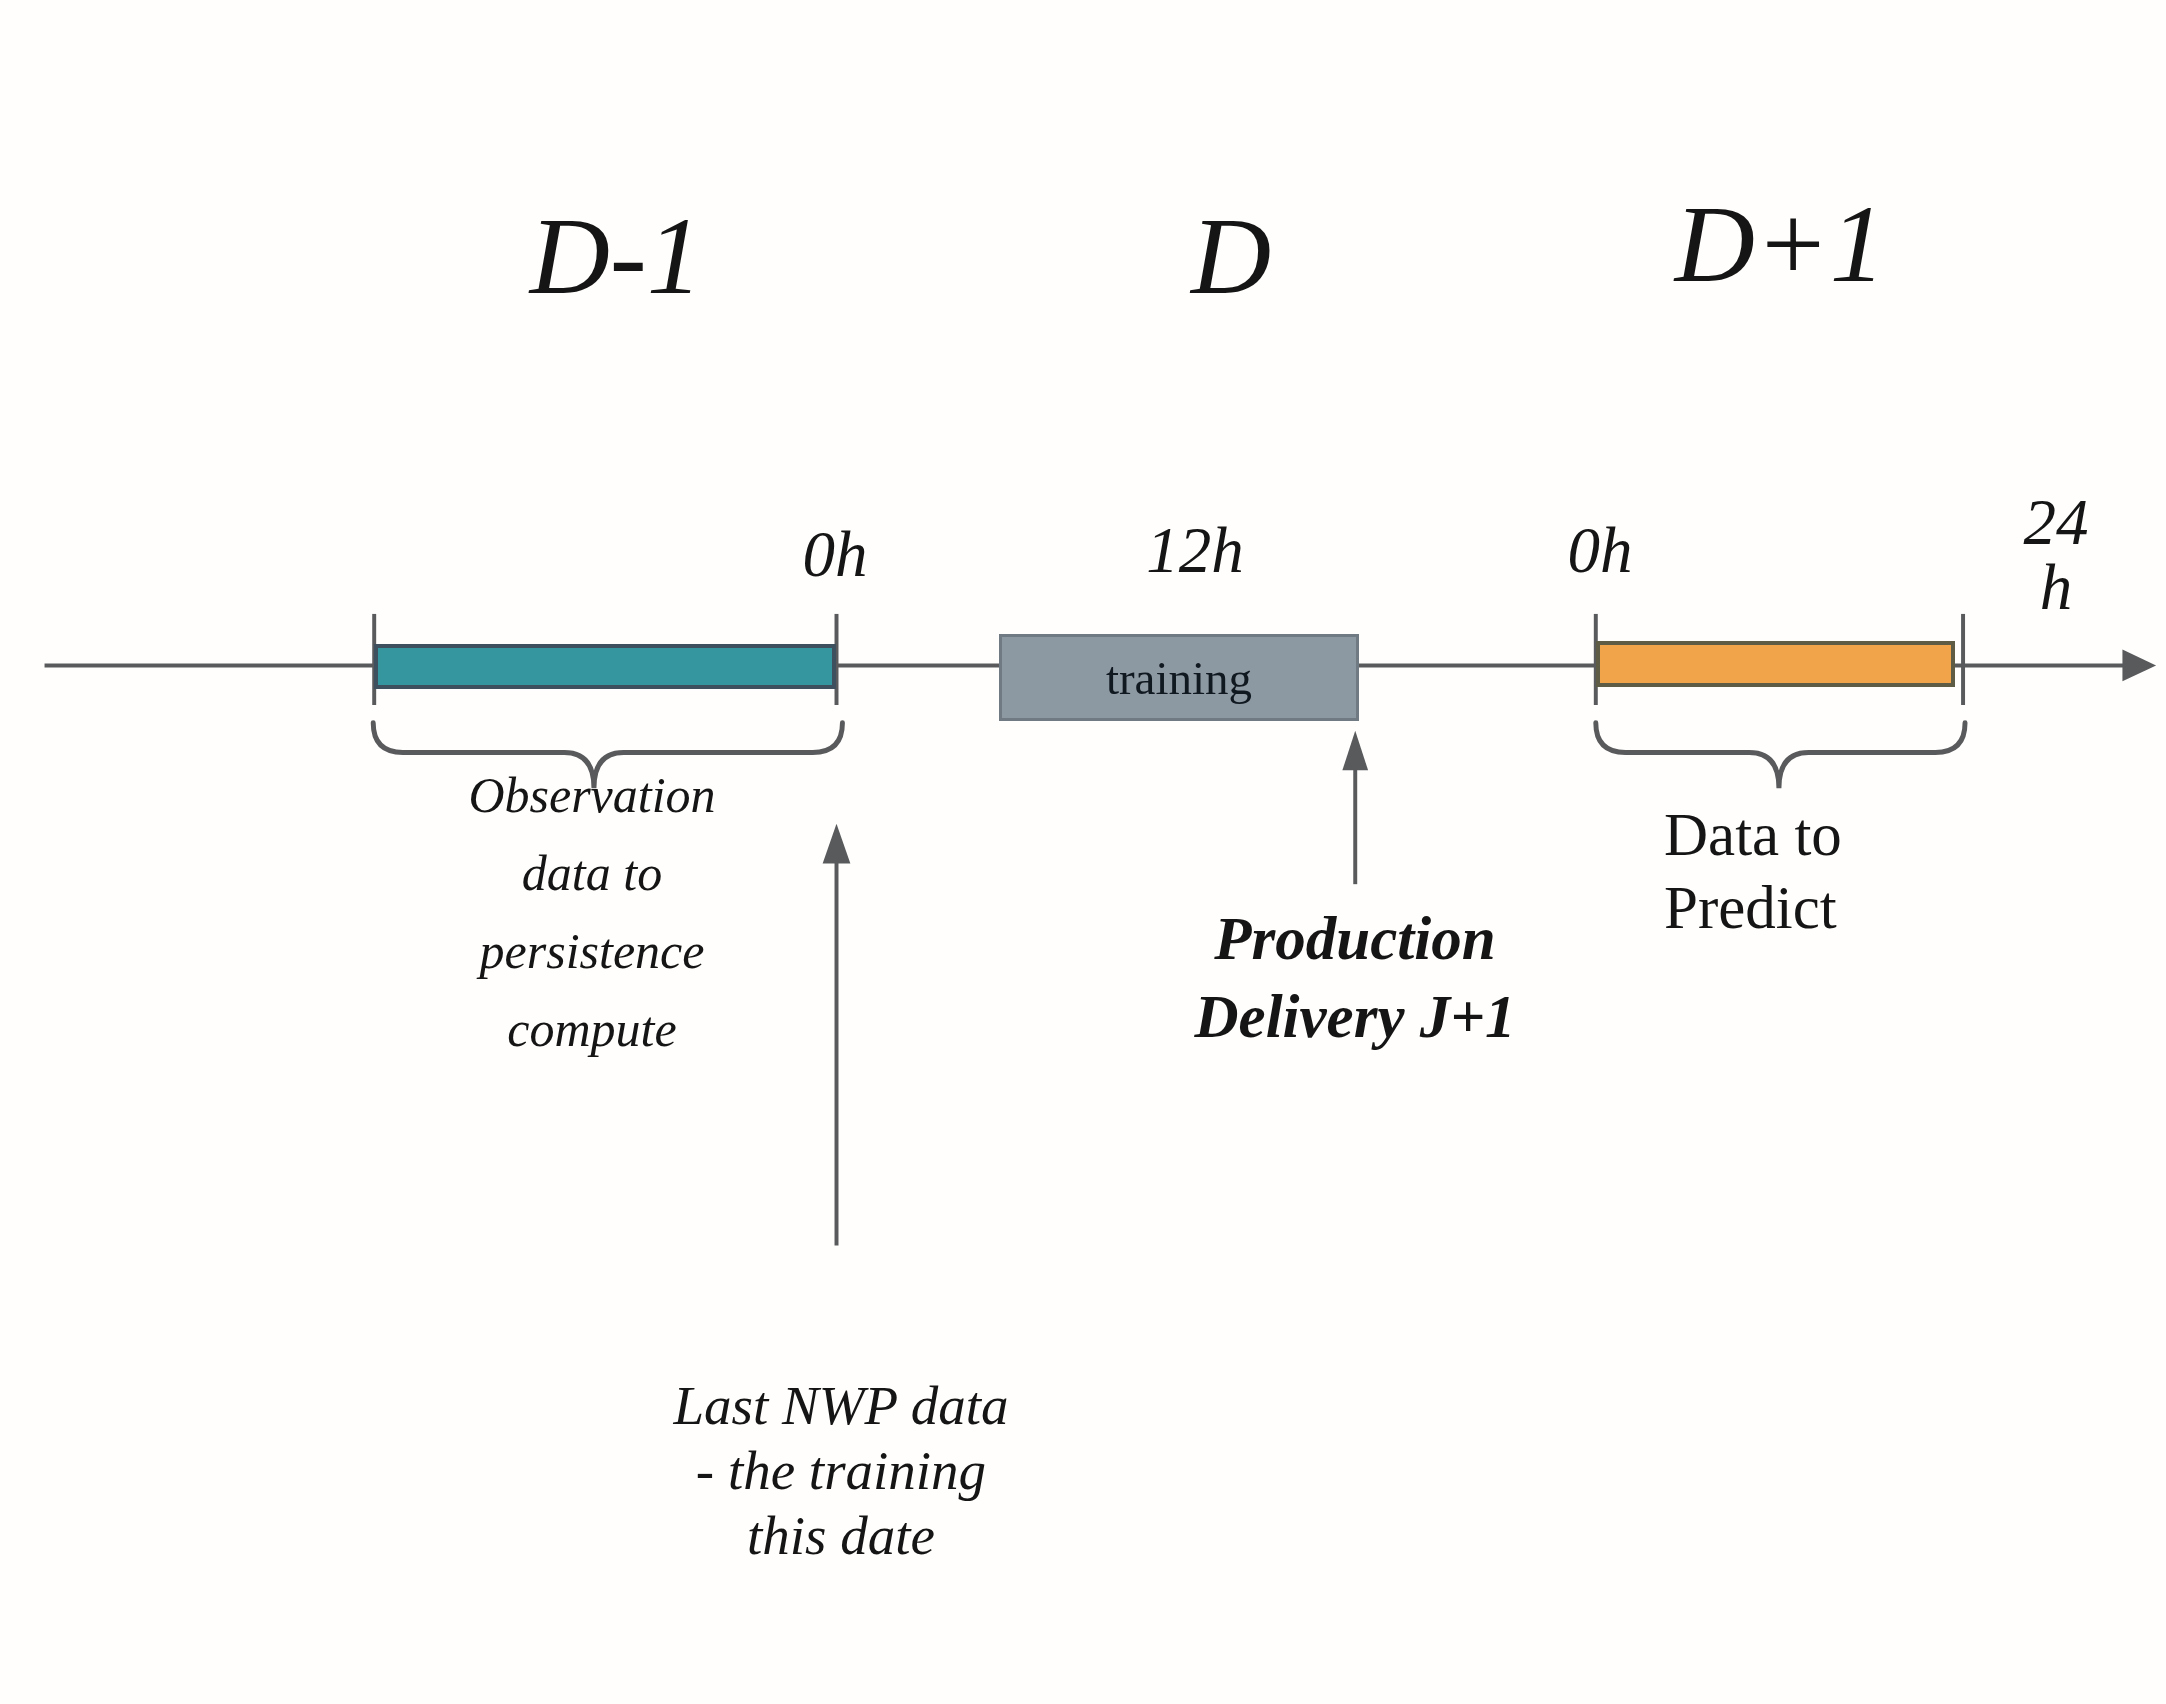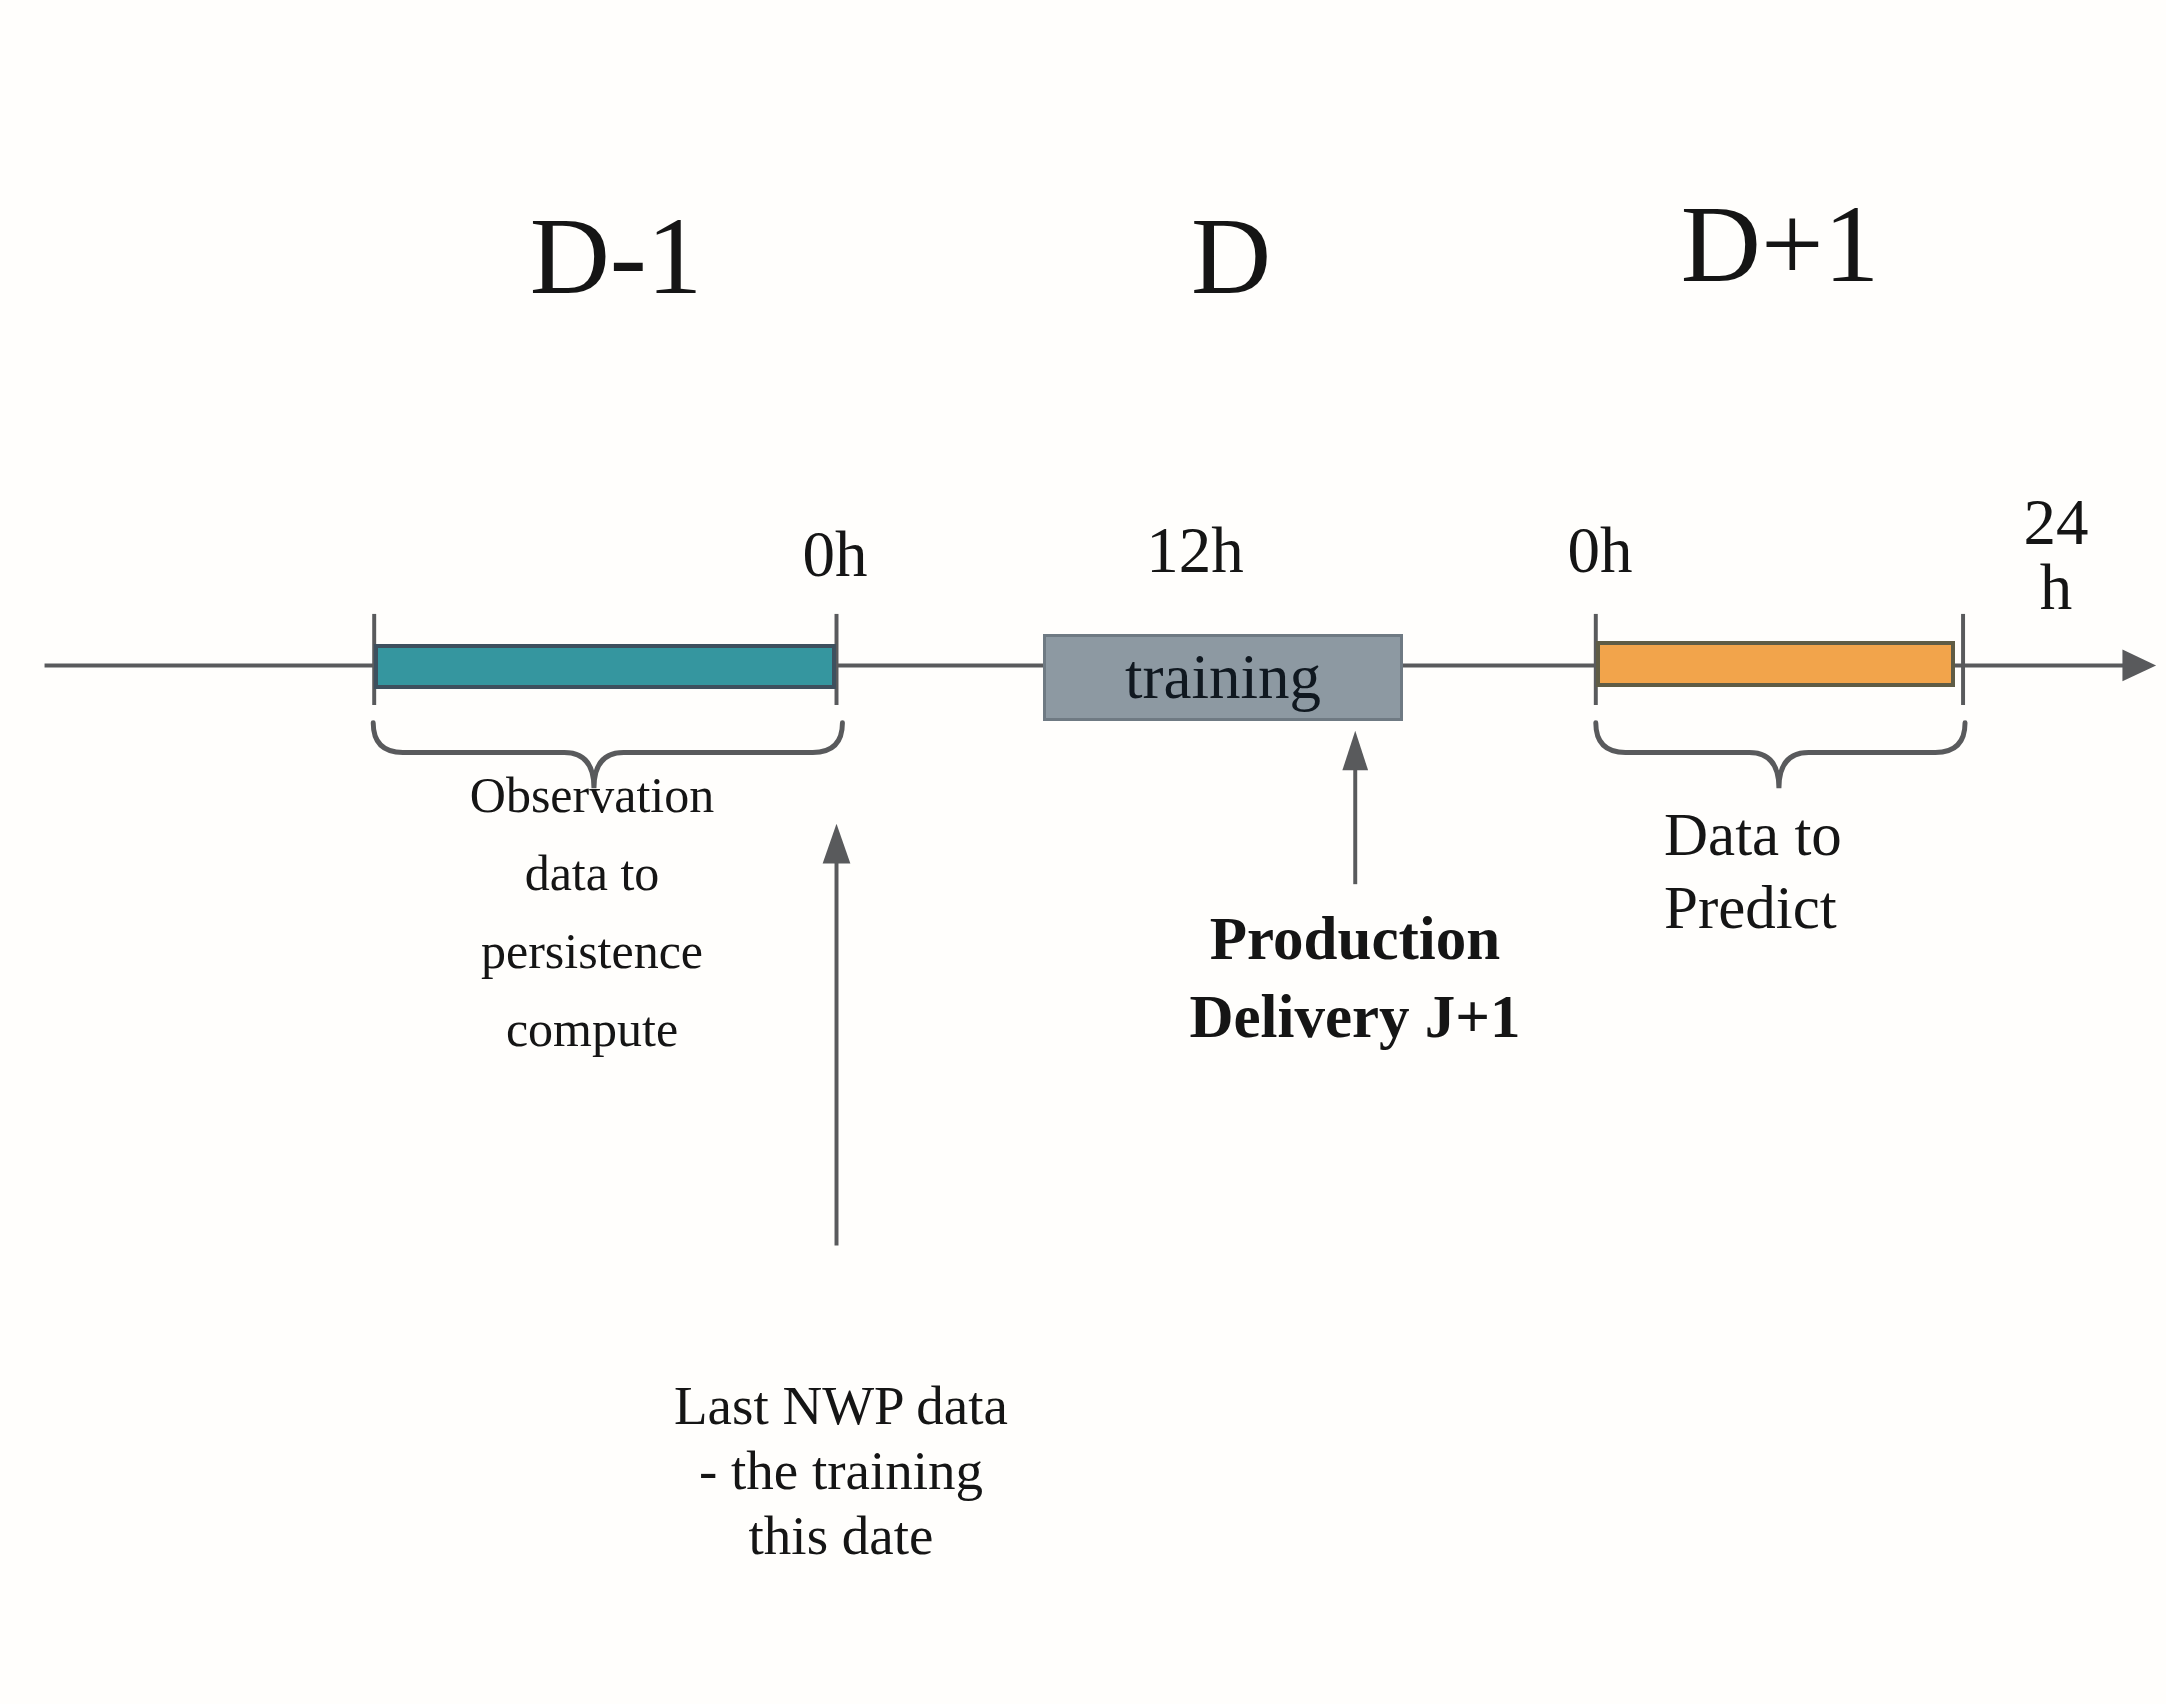--- a/index.html
+++ b/index.html
@@ -16,21 +16,21 @@
     font-family: "Liberation Serif", "DejaVu Serif", serif;
     color: var(--text, #151515);
   }
   #diagram-svg {
     position: absolute;
     left: 0; top: 0;
     width: 2166px;
     height: 1705px;
   }
   .abs { position: absolute; }
-  .centered { transform: translateX(-50%); text-align: center; }
+  .centered { transform: translateX(-50%); text-align: center; font-style: italic; }
   .day-label {
     font-size: 111px;
     line-height: 1;
     white-space: nowrap;
     color: var(--text, #151515);
   }
   .tick-label {
     font-size: 65px;
     line-height: 1;
     white-space: nowrap;
@@ -46,23 +46,22 @@
     border: 4px solid var(--teal-border, #3E505E);
   }
   #training-box {
     left: 999px; top: 634px;
     width: 360px; height: 87px;
     background: var(--training-fill, #8D99A2);
     border: 3px solid var(--training-border, #6F7A83);
     display: flex;
     align-items: center;
     justify-content: center;
-    font-size: 63px;
+    font-size: 47px;
     color: var(--training-text, #101820);
-    margin-left: 44px;
   }
   #predict-bar {
     left: 1596px; top: 641px;
     width: 359px; height: 46px;
     background: var(--orange-fill, #F2A44B);
     border: 4px solid var(--orange-border, #5F5C45);
   }
   .note {
     line-height: 78px;
     font-size: 50px;

